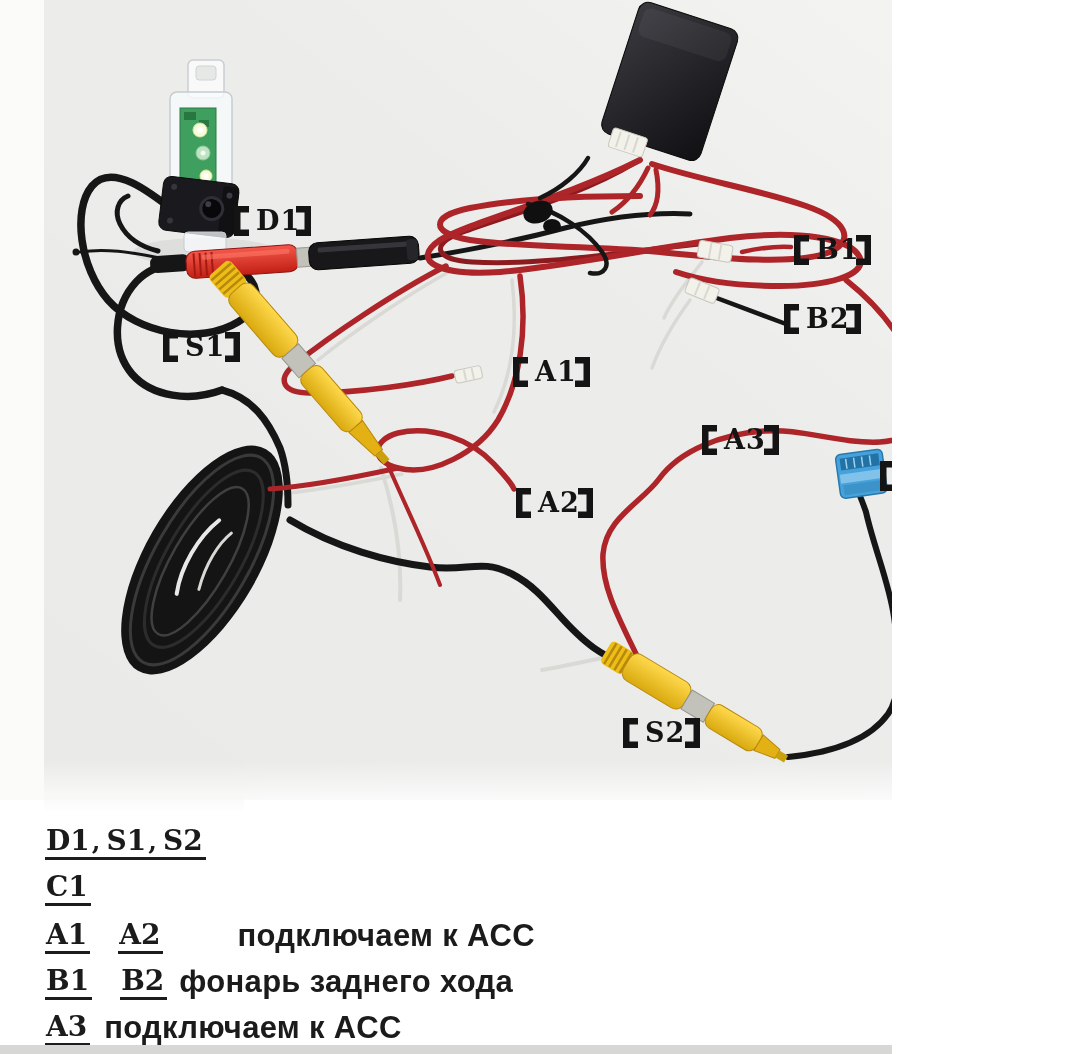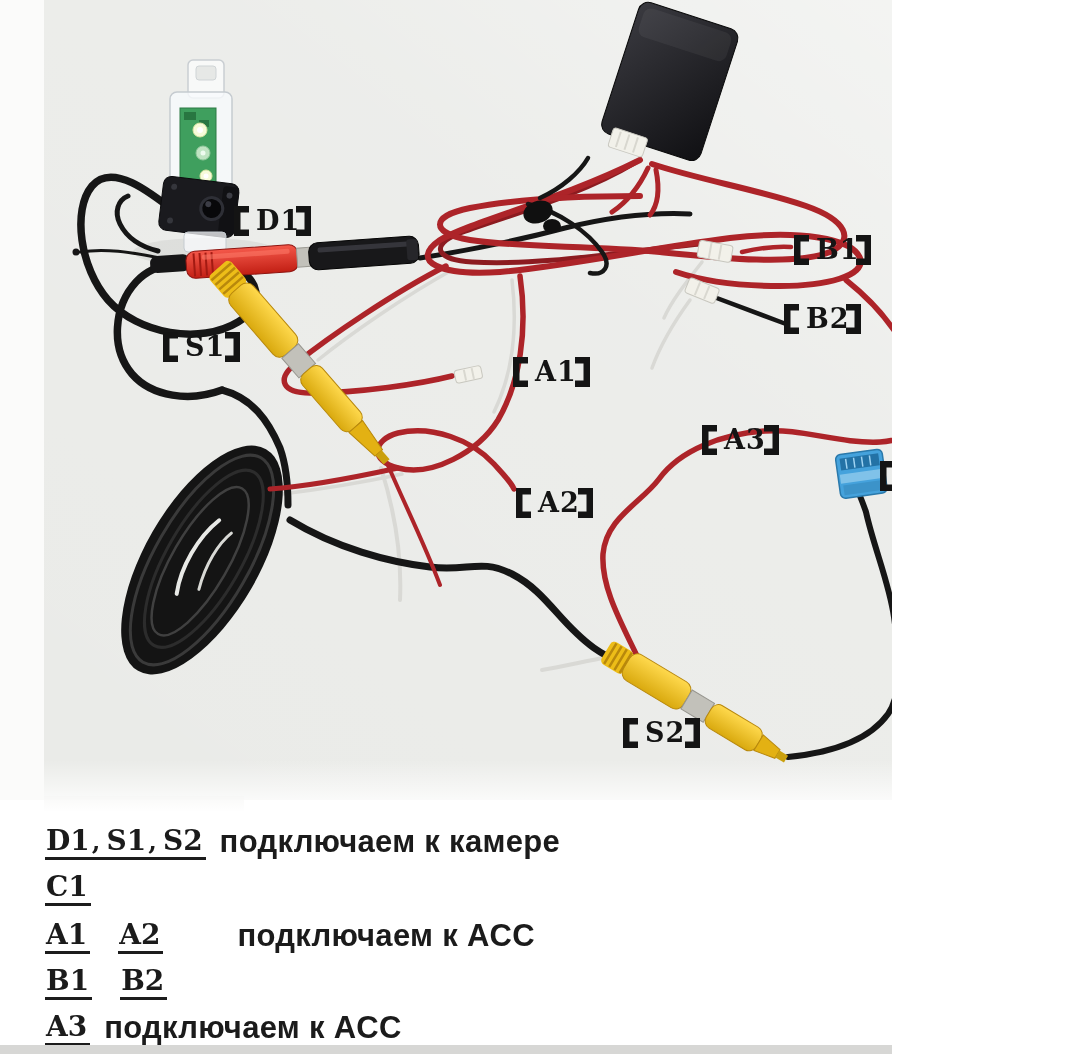--- a/index.html
+++ b/index.html
@@ -267,33 +267,33 @@
   <g class="plabel">
     <path d="M 623,718 h15 v6.5 h-8.5 v17 h8.5 v6.5 h-15 z"></path>
     <text x="645" y="742">S2</text>
     <path d="M 700,718 h-15 v6.5 h8.5 v17 h-8.5 v6.5 h15 z"></path>
   </g>
 </svg>
 
 <div class="legend">
   <div class="lrow lrow-1">
     <span class="lcodes"><span>D1</span><span class="sep">,</span><span>S1</span><span class="sep">,</span><span>S2</span></span>
-    <span class="ldesc">подключаем к камере</span>
   </div>
   <div class="lrow lrow-2">
     <span class="lcode">C1</span>
   </div>
   <div class="lrow lrow-3 gap-top">
     <span class="lcode">A1</span>
     <span class="lcode">A2</span>
     <span class="ldesc">подключаем к ACC</span>
   </div>
   <div class="lrow lrow-4">
     <span class="lcode">B1</span>
     <span class="lcode">B2</span>
+    <span class="ldesc">фонарь заднего хода</span>
   </div>
   <div class="lrow lrow-5">
     <span class="lcode">A3</span>
     <span class="ldesc">подключаем к ACC</span>
   </div>
 </div>
 
 <div class="bottom-bar"></div>
 </div>
 

